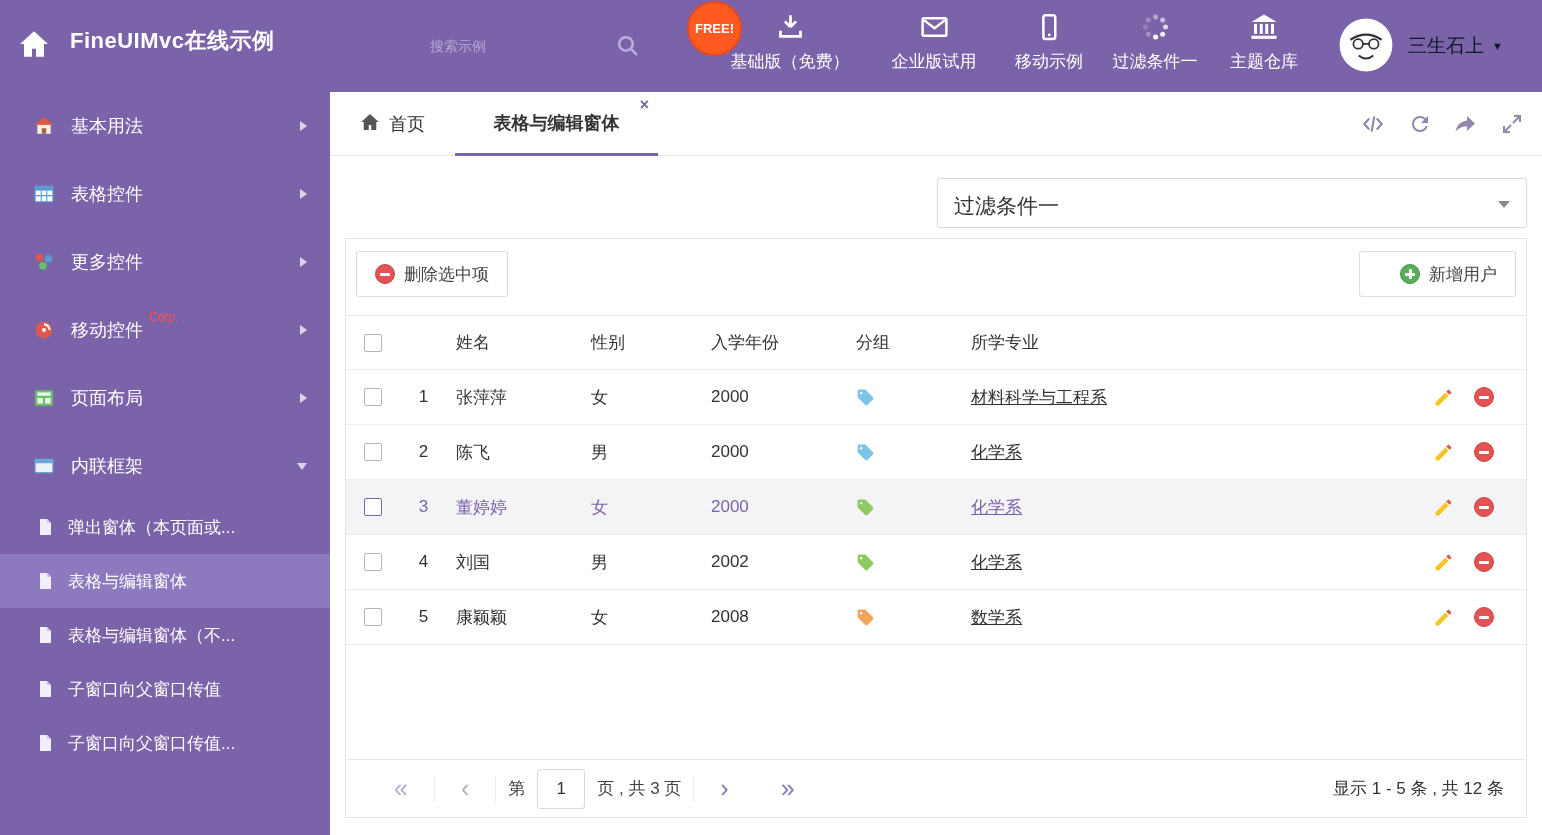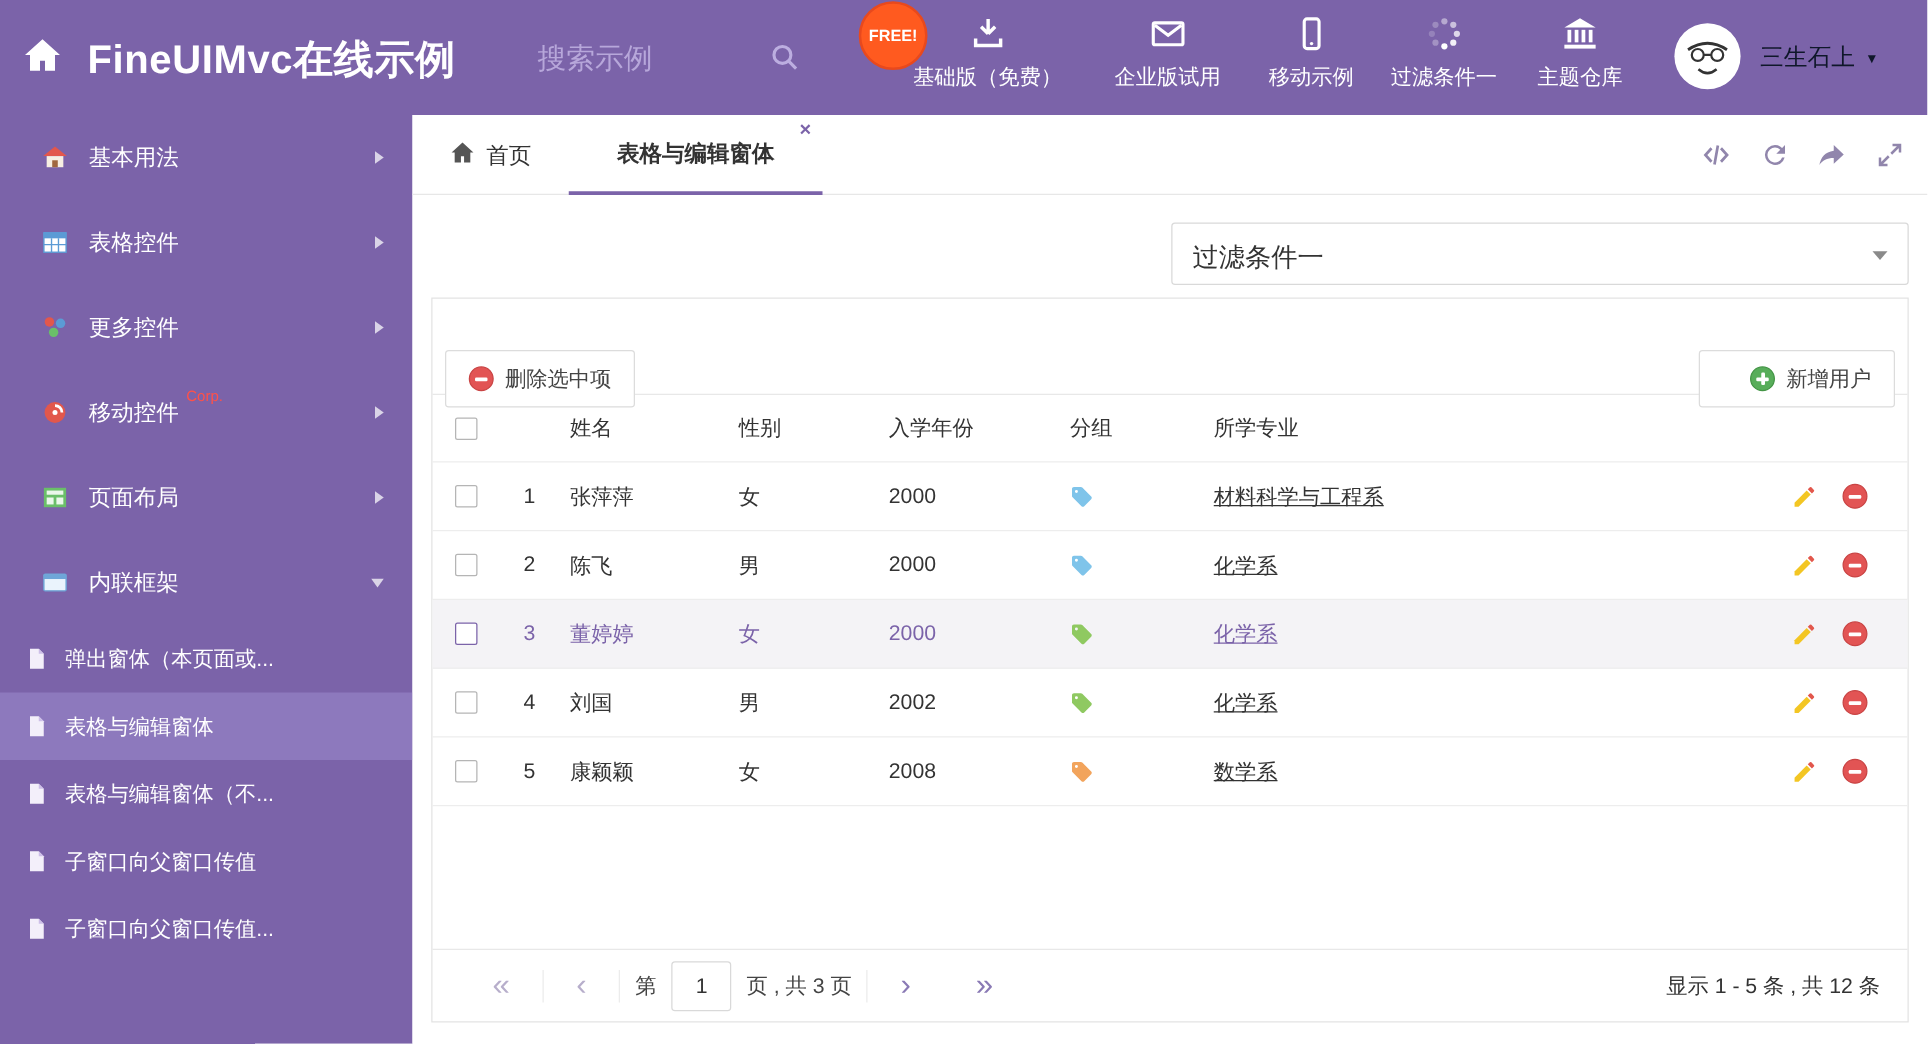--- a/index.html
+++ b/index.html
@@ -4,41 +4,41 @@
 <style>
   * { margin:0; padding:0; box-sizing:border-box; }
   html,body { width:1542px; height:835px; }
   body {
     position:relative; overflow:hidden; background:#fff;
     font-family:"Liberation Sans","DejaVu Sans",sans-serif; color:#333;
   }
   
   .header { position:absolute; left:0; top:0; width:1542px; height:92px; background:#7b63a9; }
   .home-ic { position:absolute; left:18px; top:28px; }
-  .app-title { position:absolute; left:70px; top:26px; color:#fff; font-size:32px; font-weight:700; letter-spacing:.5px; }
+  .app-title { position:absolute; left:70px; top:26px; color:#fff; font-size:22px; font-weight:700; letter-spacing:.5px; }
   .hdr-search { position:absolute; left:430px; top:30px; width:210px; height:32px; cursor:text; }
-  .hdr-search .ph { color:#b7a7da; font-size:23px; line-height:32px; }
+  .hdr-search .ph { color:#b7a7da; font-size:14px; line-height:32px; }
   .hdr-search .mag { position:absolute; right:0; top:3px; }
   .free-badge { position:absolute; left:687px; top:1px; width:55px; height:55px; border-radius:50%;
     background:#ff5a1f; border:2px solid #e8491d; color:#fff; font-size:13px; font-weight:700;
     display:flex; align-items:center; justify-content:center; z-index:3; }
   .nav-item { position:absolute; top:12px; transform:translateX(-50%); text-align:center; cursor:pointer; }
   .nav-item .ni-icon { display:block; height:36px; }
   .nav-item .ni-label { display:block; color:#fff; font-size:17px; margin-top:2px; white-space:nowrap; }
   .n1{left:790px} .n2{left:934px} .n3{left:1049px} .n4{left:1155px} .n5{left:1264px}
   .avatar { position:absolute; left:1339px; top:18px; width:54px; height:54px; border-radius:50%; overflow:hidden; cursor:pointer; }
   .user-chip { position:absolute; left:1408px; top:33px; color:#0f172a; font-size:19px; cursor:pointer; white-space:nowrap; }
   .user-chip .caret { font-size:11px; margin-left:8px; vertical-align:2px; }
   
   .sidebar { position:absolute; left:0; top:92px; width:330px; height:743px; background:#7b63a9; overflow:hidden; }
   .side-item { height:68px; display:flex; align-items:center; padding:0 22px 0 34px; color:#fff; font-size:18px; cursor:pointer; position:relative; }
   .side-item .si-icon { width:22px; margin-right:15px; display:flex; }
   .side-item .si-caret { margin-left:auto; opacity:.85; display:flex; }
   .corp { color:#ff5149; font-size:12px; margin-left:6px; align-self:flex-start; margin-top:14px; }
-  .side-sub { height:54px; display:flex; align-items:center; padding-left:20px; color:#fff; font-size:17px; cursor:pointer; }
+  .side-sub { height:54px; display:flex; align-items:center; padding-left:36px; color:#fff; font-size:17px; cursor:pointer; }
   .side-sub .sub-icon { width:20px; margin-right:12px; display:flex; }
   .side-sub.active { background:#8d79bd; }
   
   .main { position:absolute; left:330px; top:92px; width:1212px; height:743px; background:#fff; }
   .tabbar { position:relative; height:64px; border-bottom:1px solid #e7e7e7; }
   .tab-home { position:absolute; left:30px; top:0; height:64px; display:flex; align-items:center; gap:9px; font-size:18px; color:#333; cursor:pointer; }
   .tab-active { position:absolute; left:125px; top:0; width:203px; height:64px; display:flex; align-items:center; justify-content:center;
     font-size:18px; font-weight:700; color:#333; border-bottom:3px solid #7b63a9; cursor:pointer; }
   .tab-close { position:absolute; top:5px; right:9px; color:#7b63a9; font-size:16px; font-weight:700; line-height:1; cursor:pointer; }
   .tab-tools { position:absolute; right:18px; top:0; height:64px; display:flex; align-items:center; gap:22px; color:#9186ac; }
@@ -50,21 +50,21 @@
   .kw-box .mag { position:absolute; right:14px; top:13px; }
   .filter-select { position:absolute; left:592px; top:0; width:590px; height:50px; border:1px solid #d9d9d9; border-radius:3px; cursor:pointer; }
   .filter-select .val { position:absolute; left:16px; top:13px; font-size:21px; color:#333; }
   .filter-select .dcaret { position:absolute; right:16px; top:22px; width:0; height:0;
     border-left:6px solid transparent; border-right:6px solid transparent; border-top:7px solid #8a8a8a; }
   
   .panel { position:absolute; left:15px; top:146px; width:1182px; height:580px; border:1px solid #e3e3e3; }
   .panel-toolbar { position:relative; height:76px; }
   .btn { position:absolute; top:12px; display:inline-flex; align-items:center; gap:9px; height:46px; padding:0 18px;
     background:#fff; border:1px solid #dcdcdc; border-radius:3px; font-size:17px; color:#444;
-    font-family:inherit; cursor:pointer;margin-top:29px; }
+    font-family:inherit; cursor:pointer; }
   .btn-del { left:10px; }
   .btn-add { right:10px;padding-left:40px; }
   .ic-circle { position:relative; width:20px; height:20px; border-radius:50%; display:inline-block; flex:0 0 auto; }
   .ic-red { background:#e25454; border:1px solid #c94444; }
   .ic-green { background:#58ad5a; border:1px solid #449546; }
   .ic-circle::after { content:""; position:absolute; left:4px; right:4px; top:50%; margin-top:-1.5px; height:3px; background:#fff; border-radius:1px; }
   .ic-plus::before { content:""; position:absolute; top:4px; bottom:4px; left:50%; margin-left:-1.5px; width:3px; background:#fff; border-radius:1px; }
   
   .trow, .thead { display:flex; align-items:center; height:55px; border-bottom:1px solid #ededed; font-size:17px; }
   .thead { border-top:1px solid #e8e8e8; color:#333; }

